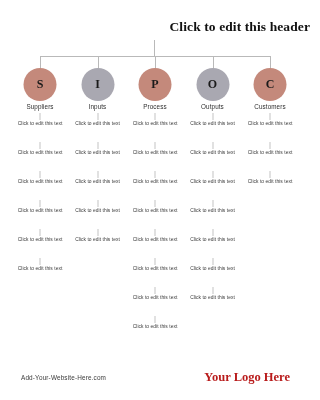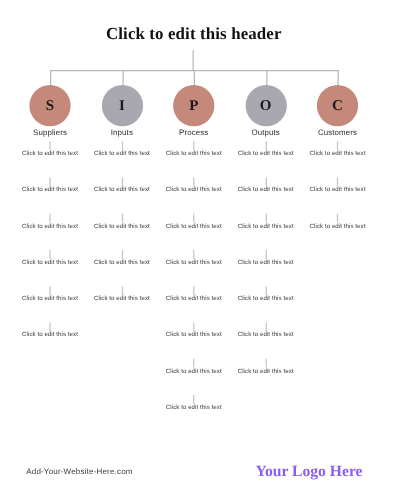--- a/index.html
+++ b/index.html
@@ -19,21 +19,21 @@
     height:400px;
     background:#ffffff;
   }
 
   
   .header-title {
     position:absolute;
     left:0;
     top:19px;
     width:310px;
-    text-align:center;
+    text-align:right;
     font-family:"Liberation Serif", serif;
     font-weight:bold;
     font-size:13.5px;
     color:#111111;
     letter-spacing:0.1px;
     white-space:nowrap;
   }
 
   
   .conn {
@@ -158,21 +158,21 @@
     white-space:nowrap;
   }
 
   .footer-logo {
     position:absolute;
     right:20px;
     top:370px;
     font-family:"Liberation Serif", serif;
     font-weight:bold;
     font-size:12.5px;
-    color:#8b5cf6;
+    color:#b91c1c;
     white-space:nowrap;
   }
 </style>
 </head>
 <body>
 
 <div id="slide">
 
   <div class="header-title">Click to edit this header</div>
 

